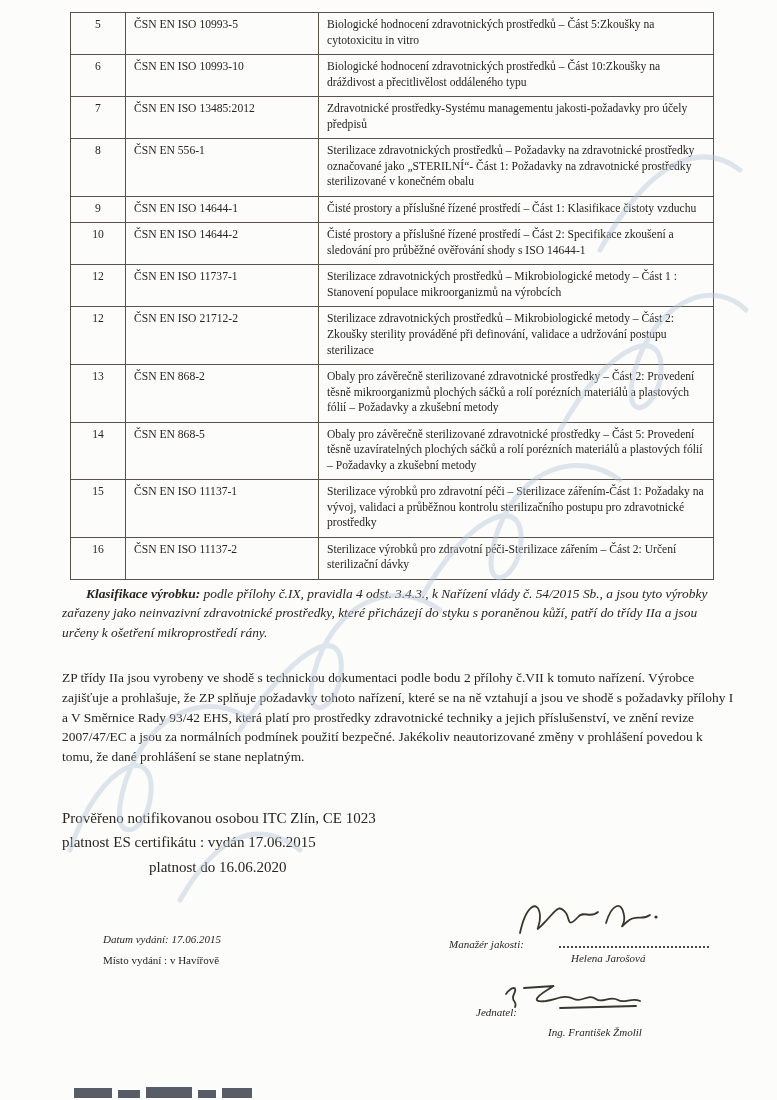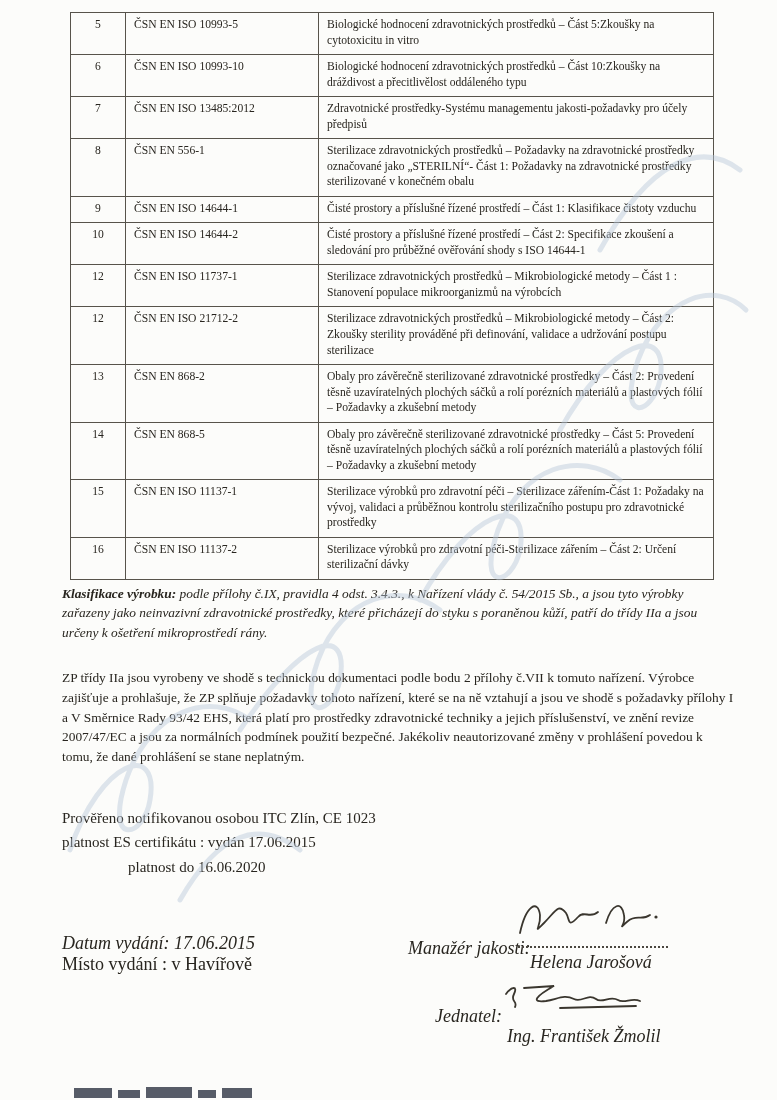--- a/index.html
+++ b/index.html
@@ -28,32 +28,32 @@
   td.col-num{width:38px;text-align:center;}
   td.col-code{width:176px;margin-top:39px;}
   td.col-desc{}
   
   .para{position:absolute;z-index:2;}
   .klasifikace{
     top:584px;left:62px;width:668px;
     font-size:13.4px;line-height:1.45;
     font-style:italic;
   }
-  .klasifikace .label{font-weight:bold;}
+  .klasifikace .label{font-weight:bold;margin-left:24px;}
   .zp-para{
     top:668px;left:62px;width:672px;
     font-size:13.4px;line-height:1.48;
   }
   .cert-block{
     top:806px;left:62px;width:672px;
     font-size:15px;line-height:1.62;
   }
-  .cert-block .indent{margin-left:66px;}
+  .cert-block .indent{margin-left:87px;}
   
-  .footer-item{position:absolute;font-size:18px;z-index:2;}
+  .footer-item{position:absolute;font-size:11px;z-index:2;margin-left:41px;}
   .issue-date{top:933px;left:62px;font-style:italic;}
   .issue-place{top:954px;left:62px;}
   .qm-label{top:938px;left:408px;font-style:italic;}
   .qm-dots{top:930px;left:518px;width:150px;height:16px;border-bottom:2px dotted #4a463f;}
   .qm-name{top:952px;left:530px;font-style:italic;}
   .dir-label{top:1006px;left:435px;font-style:italic;}
   .dir-name{top:1026px;left:507px;font-style:italic;}
   .sig{position:absolute;z-index:2;}
   .sig1{top:893px;left:512px;}
   .sig2{top:976px;left:500px;}
@@ -113,21 +113,21 @@
       <td class="col-desc">Sterilizace zdravotnických prostředků – Mikrobiologické metody – Část 1 : Stanovení populace mikroorganizmů na výrobcích</td>
     </tr>
     <tr>
       <td class="col-num">12</td>
       <td class="col-code">ČSN EN ISO 21712-2</td>
       <td class="col-desc">Sterilizace zdravotnických prostředků – Mikrobiologické metody – Část 2: Zkoušky sterility prováděné při definování, validace a udržování postupu sterilizace</td>
     </tr>
     <tr>
       <td class="col-num">13</td>
       <td class="col-code">ČSN EN 868-2</td>
-      <td class="col-desc">Obaly pro závěrečně sterilizované zdravotnické prostředky – Část 2: Provedení těsně uzavíratelných plochých sáčků a rolí porézních materiálů a plastových fólií – Požadavky a zkušební metody</td>
+      <td class="col-desc">Obaly pro závěrečně sterilizované zdravotnické prostředky – Část 2: Provedení těsně mikroorganizmů plochých sáčků a rolí porézních materiálů a plastových fólií – Požadavky a zkušební metody</td>
     </tr>
     <tr>
       <td class="col-num">14</td>
       <td class="col-code">ČSN EN 868-5</td>
       <td class="col-desc">Obaly pro závěrečně sterilizované zdravotnické prostředky – Část 5: Provedení těsně uzavíratelných plochých sáčků a rolí porézních materiálů a plastových fólií – Požadavky a zkušební metody</td>
     </tr>
     <tr>
       <td class="col-num">15</td>
       <td class="col-code">ČSN EN ISO 11137-1</td>
       <td class="col-desc">Sterilizace výrobků pro zdravotní péči – Sterilizace zářením-Část 1: Požadaky na vývoj, validaci a průběžnou kontrolu sterilizačního postupu pro zdravotnické prostředky</td>

